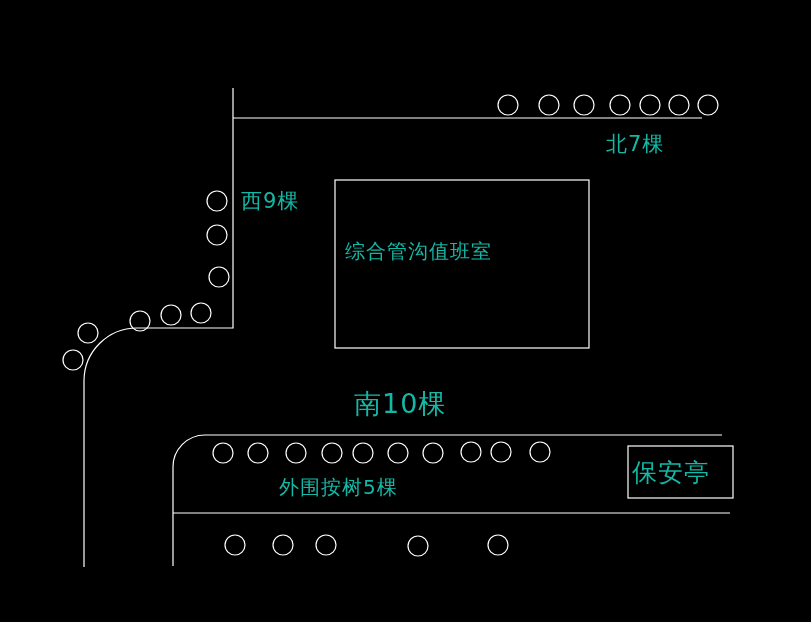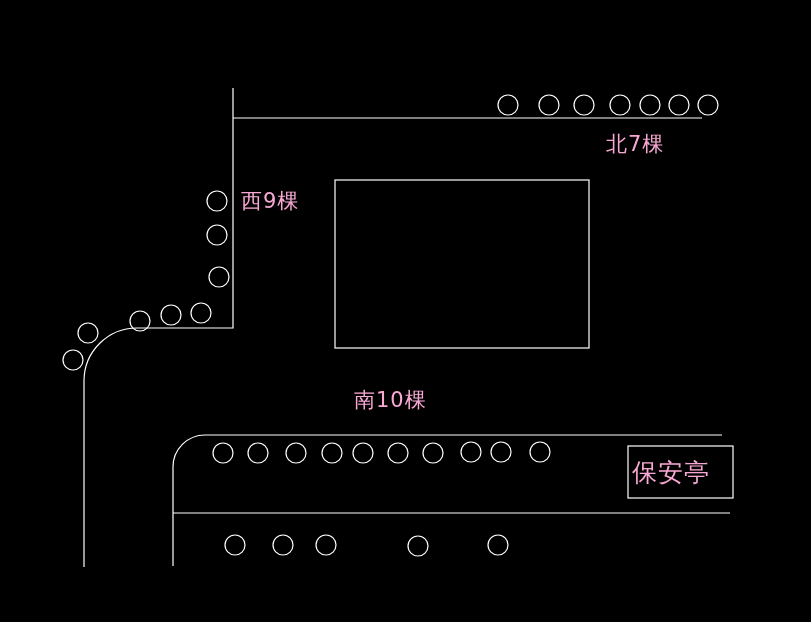--- a/index.html
+++ b/index.html
@@ -22,30 +22,30 @@
   }
   svg.drawing path,
   svg.drawing rect,
   svg.drawing circle {
     fill: none;
     stroke: #ffffff;
     stroke-width: 1.2;
   }
   .cad-text {
     position: absolute;
-    color: #f9a8d4;
+    color: #14b8a6;
     white-space: nowrap;
     font-weight: 400;
     letter-spacing: 1px;
     line-height: 1.1;
   }
   .lbl-north      { left: 606px; top: 133px; font-size: 21px; }
   .lbl-west       { left: 241px; top: 190px; font-size: 21px; }
   .lbl-building   { left: 345px; top: 240px; font-size: 20px; }
-  .lbl-south      { left: 354px; top: 389px; font-size: 21px; text-align: right; }
+  .lbl-south      { left: 354px; top: 389px; font-size: 27px; text-align: right; }
   .lbl-perimeter  { left: 279px; top: 476px; font-size: 20px; }
   .lbl-guard      { left: 632px; top: 459px; font-size: 25px; }
 </style>
 </head>
 <body>
 
 <div class="canvas-wrap">
 
   <svg class="drawing" id="drawing" width="811" height="622" viewBox="0 0 811 622">
       <path d="M 233,88 L 233,328 L 137,328 A 53,53 0 0 0 84,381 L 84,567"></path>
@@ -91,19 +91,21 @@
         <circle cx="326" cy="545" r="10"></circle>
         <circle cx="418" cy="546" r="10"></circle>
         <circle cx="498" cy="545" r="10"></circle>
       </g>
     </svg>
 
   <div class="cad-text lbl-west">西9棵</div>
 
   <div class="cad-text lbl-north">北7棵</div>
 
+  <div class="cad-text lbl-building">综合管沟值班室</div>
 
   <div class="cad-text lbl-south">南10棵</div>
 
+  <div class="cad-text lbl-perimeter">外围按树5棵</div>
 
   <div class="cad-text lbl-guard">保安亭</div>
 
 </div>
 
 </body></html>

